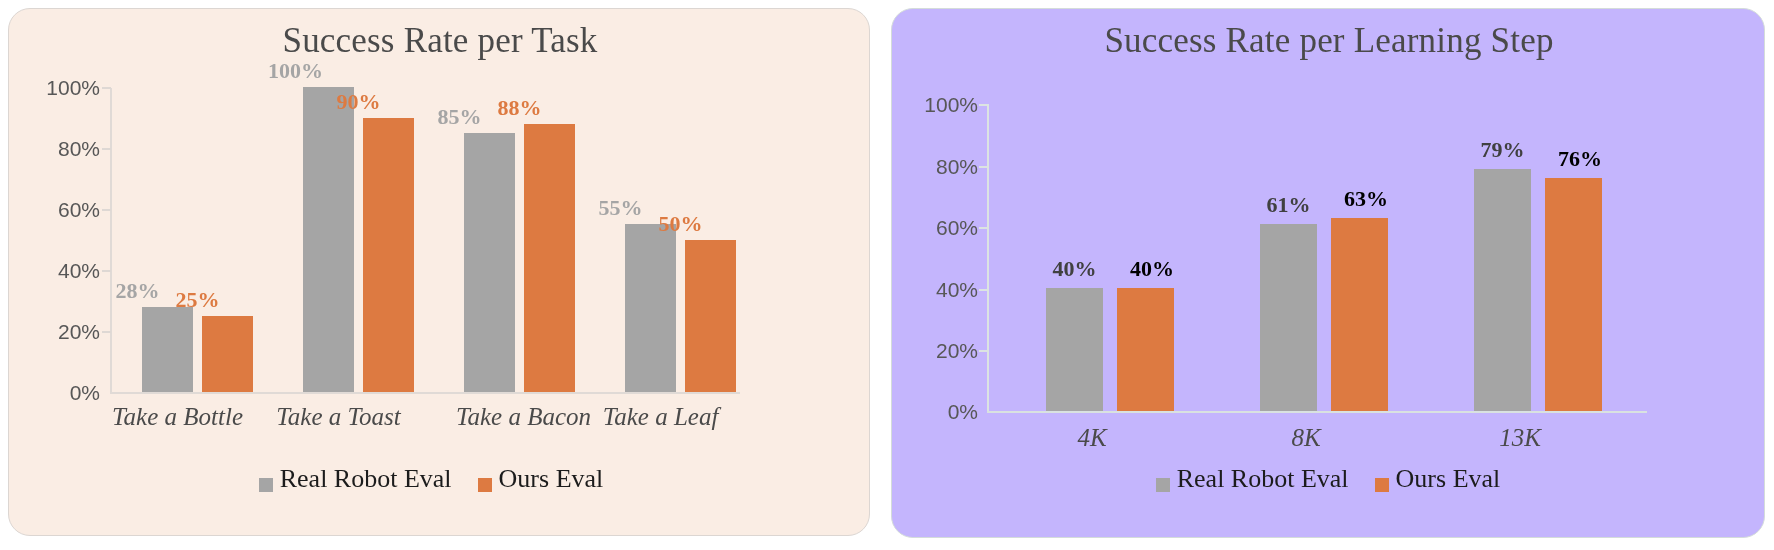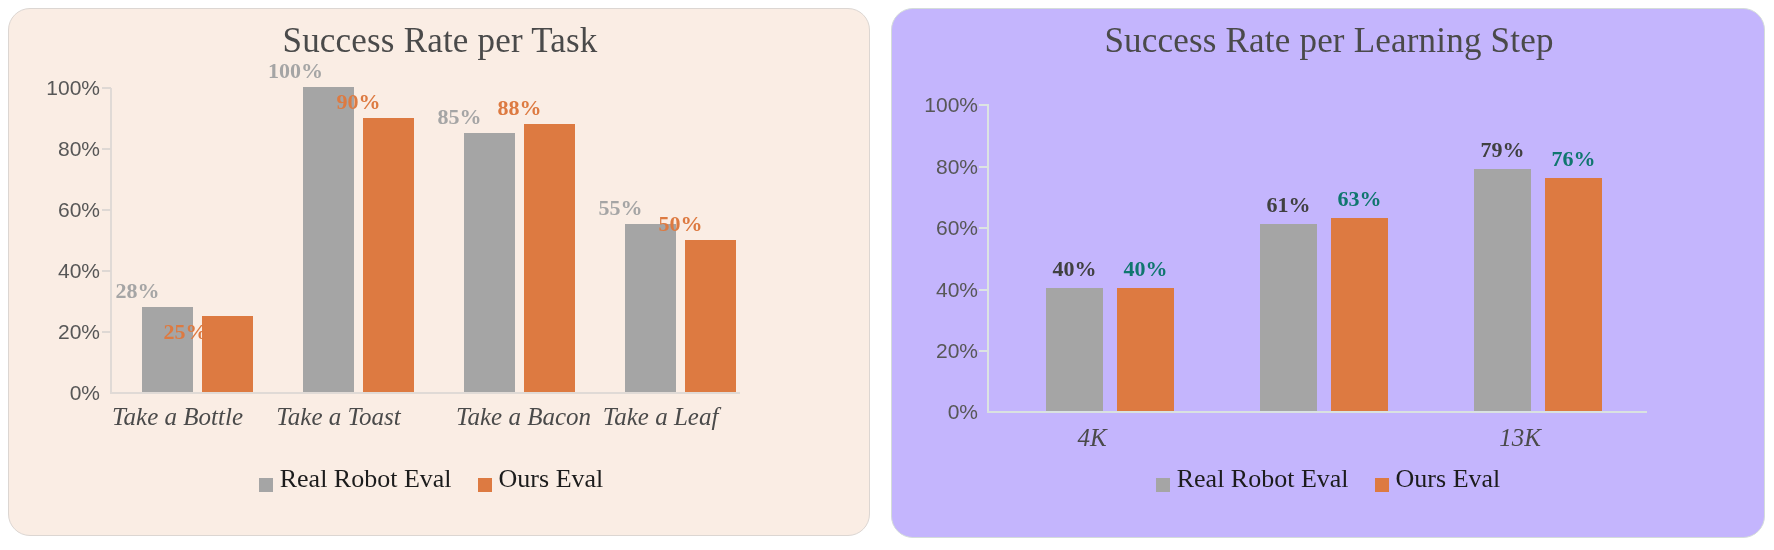--- a/index.html
+++ b/index.html
@@ -37,21 +37,21 @@
   .bar.orange{background:#DD7A41;}
 
   .bar-label{
     position:absolute;text-align:center;white-space:nowrap;
     font-family:"Liberation Serif",serif;font-weight:bold;
     font-size:22px;line-height:22px;
   }
   .bar-label.grey{color:#A5A5A5;}
   .bar-label.orange{color:#DD7A41;}
   .bar-label.dark-grey{color:#404040;}
-  .bar-label.dark-orange{color:#0f766e;}
+  .bar-label.dark-orange{color:#000000;text-align:right;}
 
   .cat-label{
     position:absolute;text-align:center;white-space:nowrap;
     font-family:"Liberation Serif",serif;font-style:italic;
     font-size:25px;color:#4A4A4A;line-height:26px;
   }
 
   .legend{position:absolute;display:flex;align-items:center;gap:26px;}
   .legend-item{display:flex;align-items:flex-end;gap:7px;}
   .legend-swatch{width:14px;height:14px;display:inline-block;}
@@ -95,21 +95,21 @@
     <div class="bar orange" style="left:253px;width:51px;height:274px;"></div>
 
     <div class="bar grey" style="left:354px;width:51px;height:259px;"></div>
     <div class="bar orange" style="left:414px;width:51px;height:268px;"></div>
 
     <div class="bar grey" style="left:515px;width:51px;height:168px;"></div>
     <div class="bar orange" style="left:575px;width:51px;height:152px;"></div>
   </div>
 
   <div class="bar-label grey" style="left:112px;top:280px;width:51px;">28%</div>
-  <div class="bar-label orange" style="left:160px;top:289px;width:51px;margin-top:32px;">25%</div>
+  <div class="bar-label orange" style="left:172px;top:289px;width:51px;">25%</div>
 
   <div class="bar-label grey" style="left:268px;top:60px;width:51px;">100%</div>
   <div class="bar-label orange" style="left:333px;top:91px;width:51px;">90%</div>
 
   <div class="bar-label grey" style="left:434px;top:106px;width:51px;">85%</div>
   <div class="bar-label orange" style="left:494px;top:97px;width:51px;">88%</div>
 
   <div class="bar-label grey" style="left:595px;top:197px;width:51px;">55%</div>
   <div class="bar-label orange" style="left:655px;top:213px;width:51px;">50%</div>
 
@@ -163,20 +163,21 @@
   <div class="bar-label dark-grey" style="left:1046px;top:258px;width:57px;">40%</div>
   <div class="bar-label dark-orange" style="left:1117px;top:258px;width:57px;">40%</div>
 
   <div class="bar-label dark-grey" style="left:1260px;top:194px;width:57px;">61%</div>
   <div class="bar-label dark-orange" style="left:1331px;top:188px;width:57px;">63%</div>
 
   <div class="bar-label dark-grey" style="left:1474px;top:139px;width:57px;">79%</div>
   <div class="bar-label dark-orange" style="left:1545px;top:148px;width:57px;">76%</div>
 
   <div class="cat-label" style="left:1010px;top:425px;width:164px;">4K</div>
+  <div class="cat-label" style="left:1224px;top:425px;width:164px;">8K</div>
   <div class="cat-label" style="left:1438px;top:425px;width:164px;">13K</div>
 
   <div class="legend" style="left:891px;top:466px;width:874px;justify-content:center;">
     <div class="legend-item">
       <span class="legend-swatch grey"></span>
       <span class="legend-text">Real Robot Eval</span>
     </div>
     <div class="legend-item">
       <span class="legend-swatch orange"></span>
       <span class="legend-text">Ours Eval</span>

